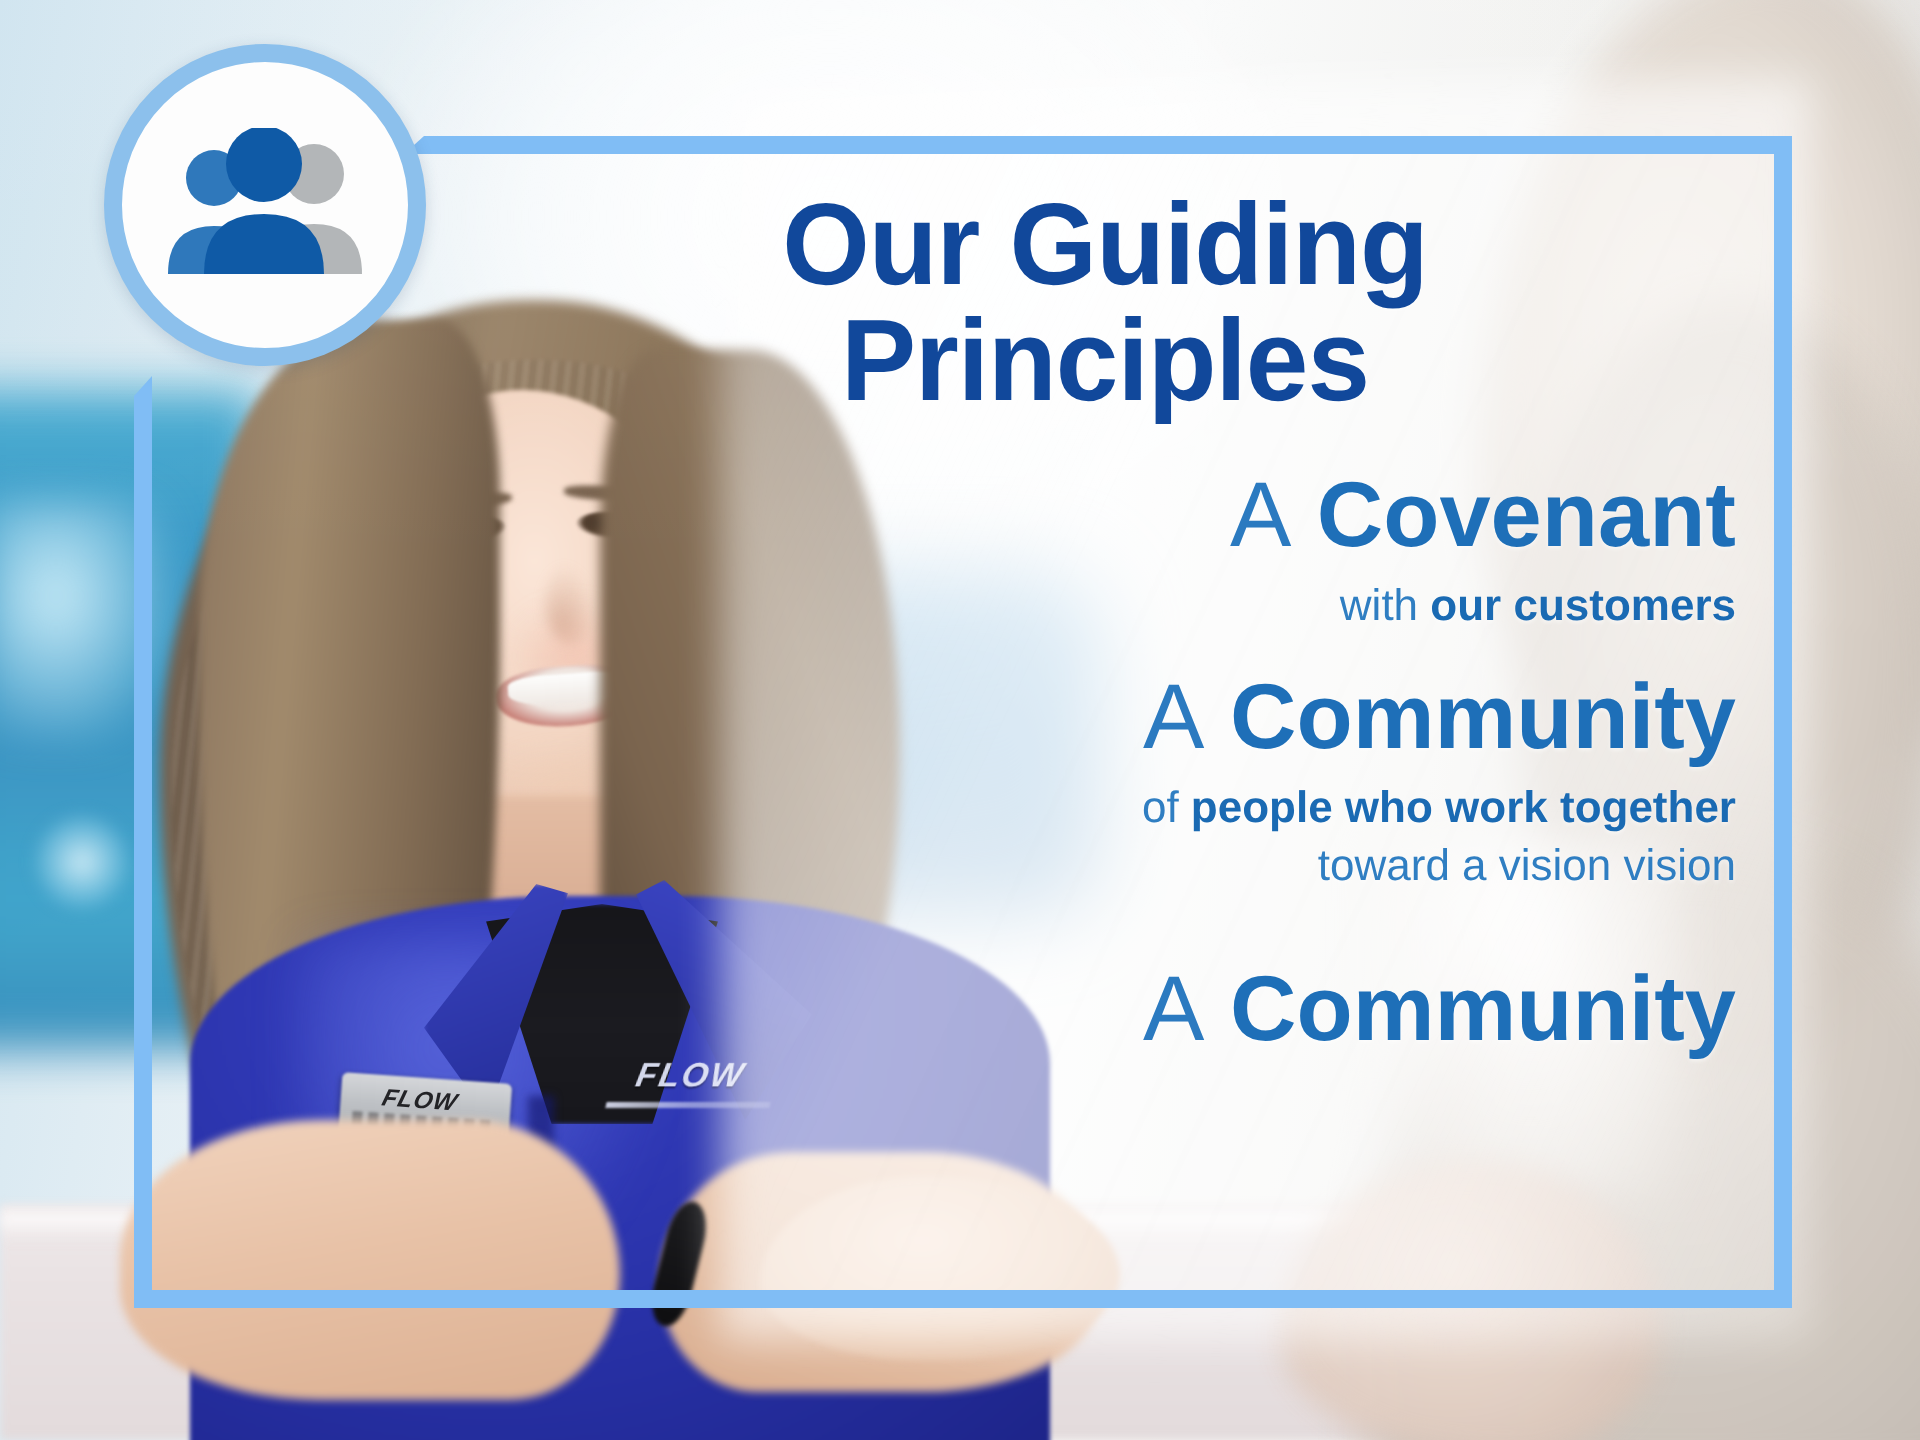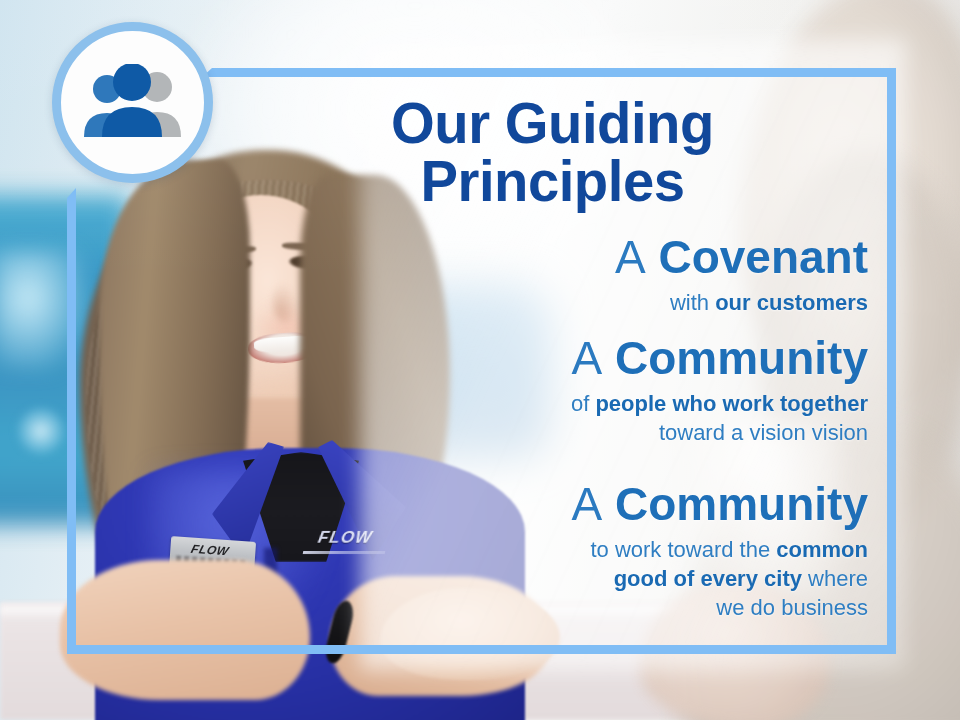--- a/index.html
+++ b/index.html
@@ -506,21 +506,16 @@
           <span class="ln"><span>of </span><b>people who work together</b></span>
           <span class="ln"><span>toward a vision vision</span></span>
         </div>
     </div>
 
     <div class="principle" id="p3">
       <div class="p-title">
         <span class="art">A</span>
         <span class="word">Community</span>
       </div>
-      <div class="p-sub">
-          <span class="ln"><span>to work toward the </span><b>common</b></span>
-          <span class="ln"><b>good of every city</b><span> where</span></span>
-          <span class="ln"><span>we do business</span></span>
-        </div>
     </div>
 
   </div>
 </div>
 
 </body></html>

